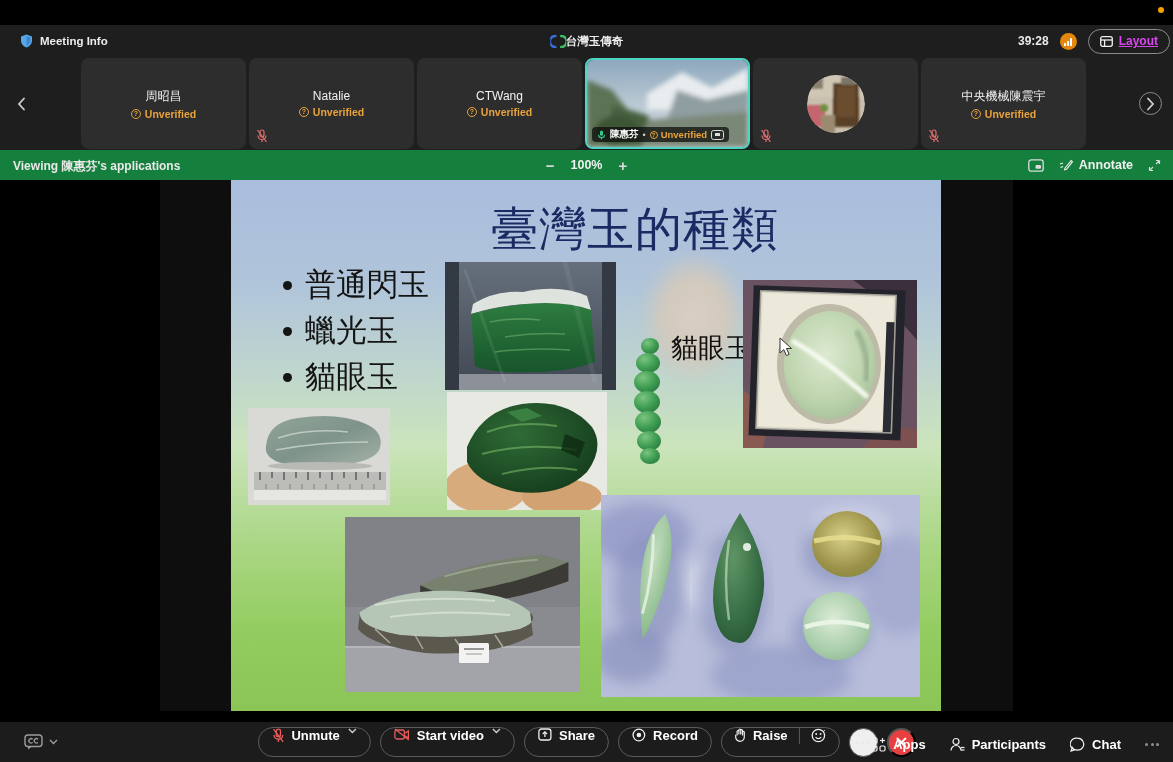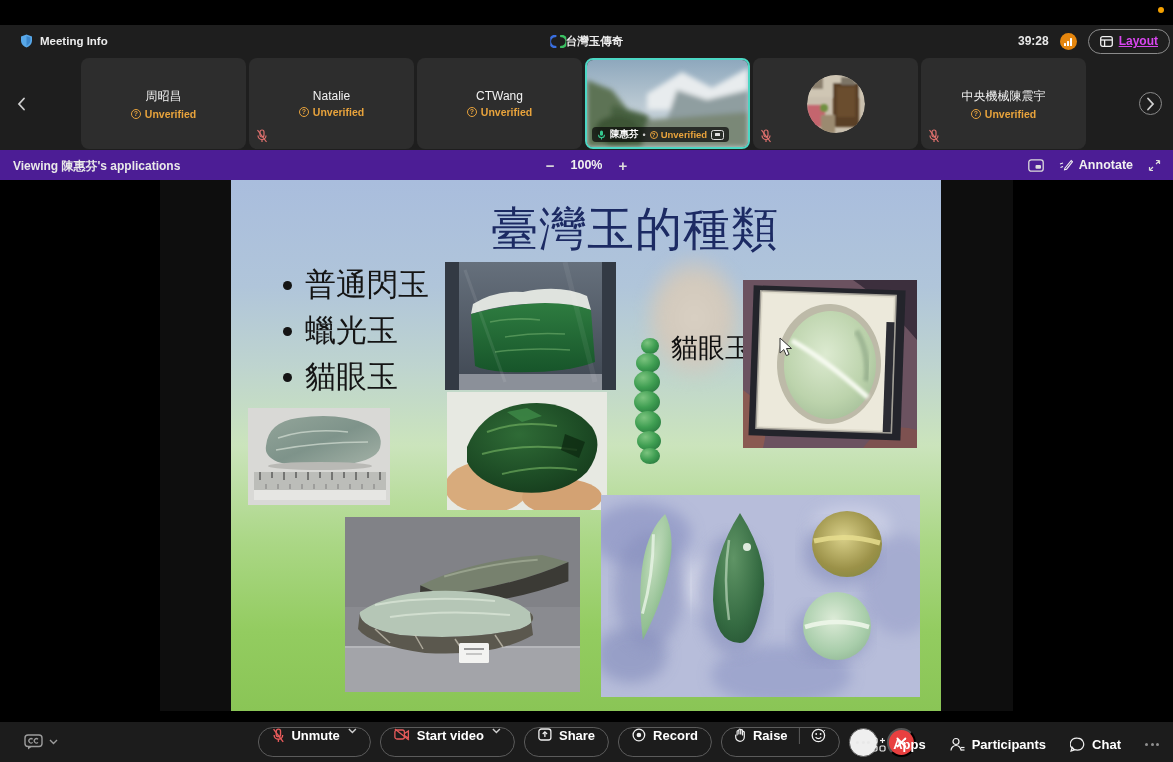--- a/index.html
+++ b/index.html
@@ -39,21 +39,21 @@
   .overlay-pill { position:absolute; left:5px; bottom:5px; height:15px; display:flex; align-items:center; gap:4px; padding:0 5px; background:rgba(10,10,10,0.72); border-radius:4px; }
   .overlay-pill .oname { font-size:9.5px; font-weight:700; color:#fff; }
   .overlay-pill .dot { color:#cfcfcf; font-size:9px; }
   .overlay-pill .ostatus { display:flex; align-items:center; gap:3px; color:#e8a33c; font-size:9.5px; font-weight:700; }
   .overlay-pill .qmark { width:8px; height:8px; border:1px solid #e8a33c; border-radius:50%; font-size:6px; line-height:6px; text-align:center; }
   .share-badge { width:13px; height:10px; border:1px solid #dedede; border-radius:2.5px; position:relative; }
   .share-badge::after { content:""; position:absolute; left:3px; top:2.5px; width:5px; height:3px; background:#dedede; border-radius:0.5px; }
   .avatar-circle { width:58px; height:58px; border-radius:50%; overflow:hidden; position:relative; }
 
   
-  .viewbar { position:absolute; top:150px; left:0; width:100%; height:30px; background:#4c1d95; }
+  .viewbar { position:absolute; top:150px; left:0; width:100%; height:30px; background:#15803d; }
   .viewing-text { position:absolute; left:13px; top:8px; font-size:12px; font-weight:700; color:#e9e9e9; }
   .zoomctl { position:absolute; left:50%; transform:translateX(-50%); top:0; height:30px; display:flex; align-items:center; gap:16px; }
   .zoomctl .zbtn { color:#dcdcdc; font-size:15px; font-weight:700; line-height:1; }
   .zoomctl .zlevel { color:#f0f0f0; font-size:12.5px; font-weight:700; }
   .viewtools { position:absolute; right:12px; top:0; height:30px; display:flex; align-items:center; gap:15px; color:#dcdcdc; }
   .annotate { display:flex; align-items:center; gap:6px; font-size:12.5px; font-weight:700; color:#f0f0f0; }
 
   
   .stage { position:absolute; top:180px; left:0; width:1173px; height:542px; background:#000; }
   .share-viewport { position:absolute; left:160px; top:0; width:853px; height:531px; background:#0e0e0e; }

